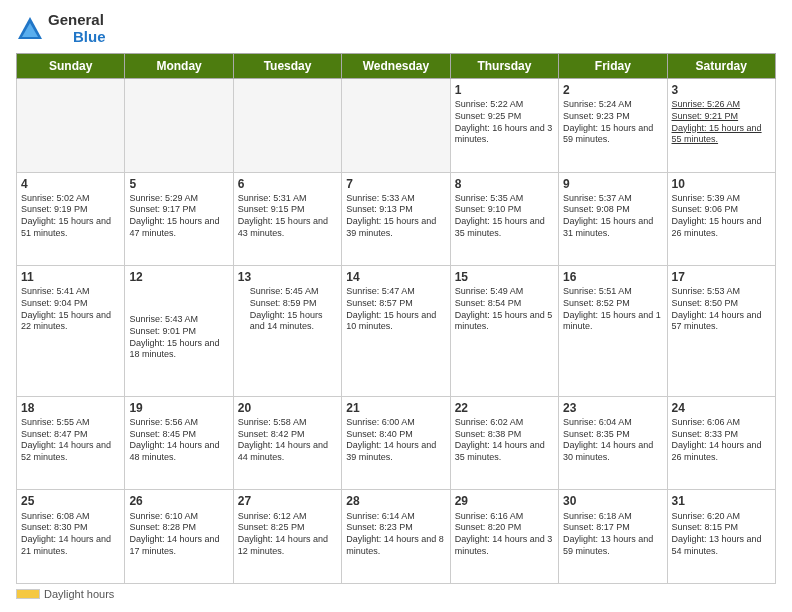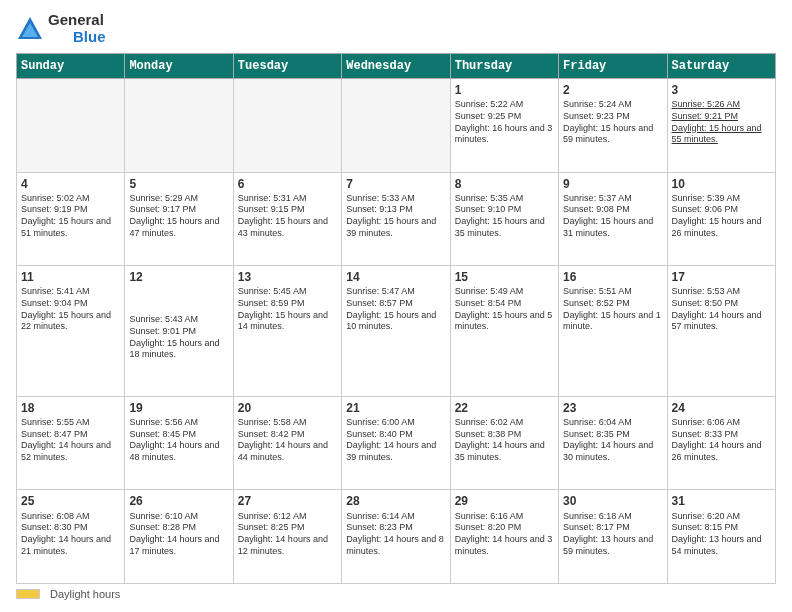--- a/index.html
+++ b/index.html
@@ -61,28 +61,27 @@
       font-size: 16px;
       color: #333;
     }
     .calendar {
       flex: 1;
       border-collapse: collapse;
       width: 100%;
       table-layout: fixed;
     }
     .calendar thead tr th {
-      background-color: #0f766e;
+      background-color: #4d7c0f;
       color: #fff;
       font-size: 12px;
       font-weight: bold;
       padding: 5px 4px;
-      text-align: left;
+      text-align: center;
       border: 1px solid #aaa;
-      font-family: Liberation Mono, monospace;
     }
     .calendar tbody tr td {
       vertical-align: top;
       border: 1px solid #ccc;
       padding: 3px 4px;
       font-size: 9.5px;
       color: #333;
       background: #fff;
       line-height: 1.35;
     }
@@ -104,21 +103,21 @@
       display: flex;
       align-items: center;
       gap: 16px;
       margin-top: 4px;
       font-size: 11px;
       color: #555;
     }
     .footer-legend {
       display: flex;
       align-items: center;
-      gap: 10px;
+      gap: 4px;
     }
     .legend-color {
       width: 24px;
       height: 10px;
       background: #f5c842;
       display: inline-block;
       border: 1px solid #ccc;
     }
   </style>
 </head>
@@ -227,21 +226,21 @@
 Daylight: 15 hours and 22 minutes.</div>
           </td>
           <td>
             <span class="day-number">12</span>
             <div class="day-info" style="white-space: pre-line; margin-top: 29px;">Sunrise: 5:43 AM
 Sunset: 9:01 PM
 Daylight: 15 hours and 18 minutes.</div>
           </td>
           <td>
             <span class="day-number">13</span>
-            <div class="day-info" style="white-space: pre-line;">Sunrise: 5:45 AM
+            <div class="day-info" style="white-space: pre-line; margin-left: 12px;">Sunrise: 5:45 AM
 Sunset: 8:59 PM
 Daylight: 15 hours and 14 minutes.</div>
           </td>
           <td>
             <span class="day-number">14</span>
             <div class="day-info" style="white-space: pre-line;">Sunrise: 5:47 AM
 Sunset: 8:57 PM
 Daylight: 15 hours and 10 minutes.</div>
           </td>
           <td>

